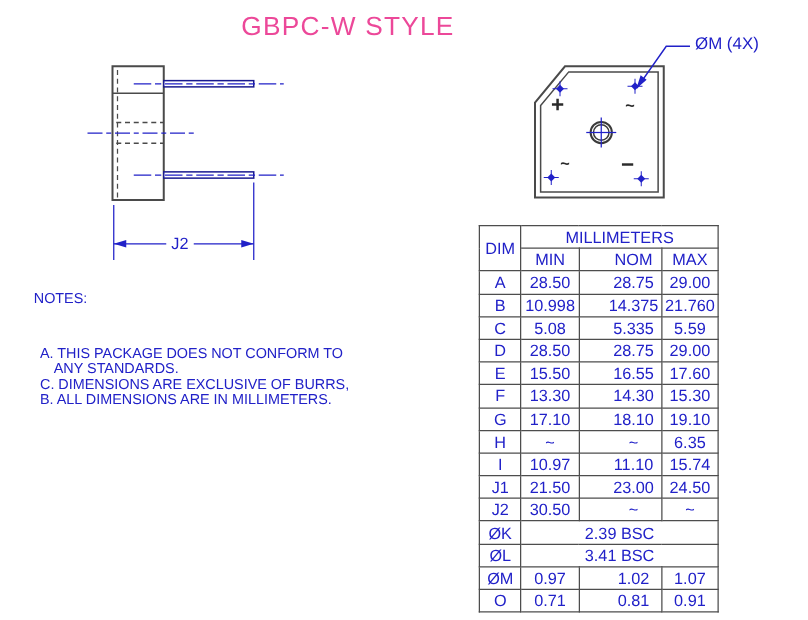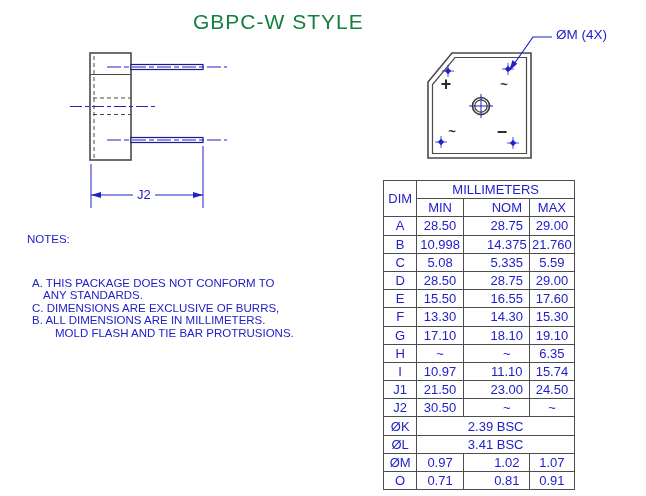--- a/index.html
+++ b/index.html
@@ -2,21 +2,21 @@
 <html><head>
 <meta charset="utf-8">
 <style>
   html,body{margin:0;padding:0;background:#fff;}
   #page{
     position:relative;width:646px;height:496px;background:#ffffff;overflow:hidden;
     font-family:"Liberation Sans", sans-serif;
   }
   #title{
     position:absolute;left:193px;top:10px;font-size:21px;letter-spacing:1px;
-    color:#15803d;white-space:nowrap;
+    color:#ec4899;white-space:nowrap;
   }
   #drawing-svg{position:absolute;left:0;top:0;}
   .label{position:absolute;color:#2121c8;white-space:nowrap;}
   #j2-label{left:133px;top:187px;font-size:13px;background:#fff;padding:0 4px;}
   #hole-label{left:556px;top:27px;font-size:13.5px;}
   .pkg-symbol{position:absolute;color:#2b2b2b;font-weight:bold;transform:translate(-50%,-50%);}
   #sym-plus{left:446px;top:84px;font-size:18px;}
   #sym-ac-top{left:504px;top:84px;font-size:13px;}
   #sym-ac-bottom{left:452px;top:131px;font-size:13px;}
   #sym-minus{left:502px;top:132px;font-size:18px;}
@@ -106,21 +106,20 @@
   <span id="sym-ac-top" class="pkg-symbol">~</span>
   <span id="sym-ac-bottom" class="pkg-symbol">~</span>
   <span id="sym-minus" class="pkg-symbol">−</span>
 
   <div id="notes">
     <div class="heading">NOTES:</div>
     <div class="note-line ind-a">A. THIS PACKAGE DOES NOT CONFORM TO</div>
     <div class="note-line ind-sub">ANY STANDARDS.</div>
     <div class="note-line ind-a">C. DIMENSIONS ARE EXCLUSIVE OF BURRS,</div>
     <div class="note-line ind-a">B. ALL DIMENSIONS ARE IN MILLIMETERS.</div>
-    <div class="note-line ind-sub2">MOLD FLASH AND TIE BAR PROTRUSIONS.</div>
   </div>
 
   <table id="dim-table">
     <tbody>
       <tr>
         <td class="col-dim" rowspan="2">DIM</td>
         <td colspan="3">MILLIMETERS</td>
       </tr>
       <tr>
         <td class="col-min">MIN</td>

